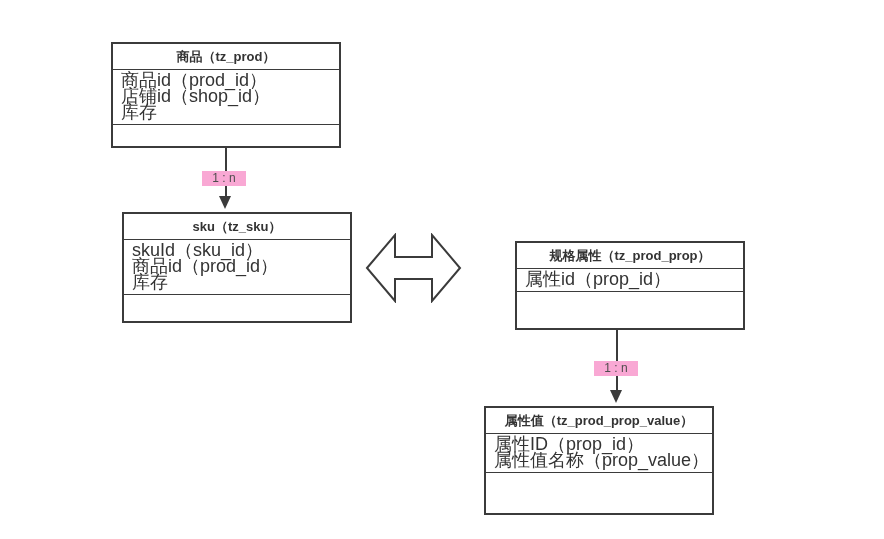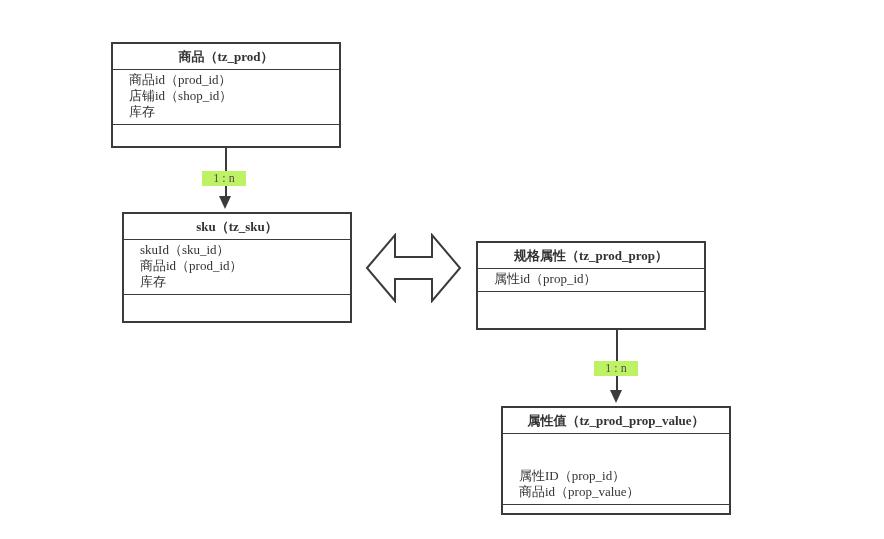--- a/index.html
+++ b/index.html
@@ -1,20 +1,20 @@
 <!DOCTYPE html>
 <html><head>
 <meta charset="utf-8">
 <style>
   html,body{margin:0;padding:0;background:#ffffff;}
   .canvas{
     position:relative;
     width:812px;height:539px;
     background:#ffffff;
-    font-family:Liberation Serif, serif;
+    font-family:Liberation Sans, sans-serif;
     color:#333333;
     overflow:hidden;
   }
   .entity{
     position:absolute;
     box-sizing:border-box;
     background:#ffffff;
     border:2px solid #3b3b3b;
     display:flex;
     flex-direction:column;
@@ -26,22 +26,22 @@
     text-align:center;
     font-size:13px;
     font-weight:bold;
     border-bottom:1px solid #3b3b3b;
     white-space:nowrap;
     overflow:hidden;
   }
   .entity-fields{
     flex:0 0 auto;
     border-bottom:1px solid #3b3b3b;
-    padding:2px 8px 4px 16px;
-    font-size:13px;
+    padding:2px 8px 4px 8px;
+    font-size:18px;
     line-height:16px;
     white-space:nowrap;
     overflow:hidden;
   }
   .entity-footer{flex:1 1 auto;}
   .field-line{display:block;}
   .connector-line{
     position:absolute;
     width:2px;
     background:#3b3b3b;
@@ -53,21 +53,21 @@
     border-right:6px solid transparent;
     border-top:13px solid #3b3b3b;
   }
   .connector-label{
     position:absolute;
     width:44px;
     text-align:center;
     font-size:12px;
     line-height:15px;
     color:#4d4d4d;
-    background:#bef264;
+    background:#f9a8d4;
     z-index:2;
   }
   .double-arrow{position:absolute;}
 </style>
 </head>
 <body>
 
 <div class="canvas">
 
   <div class="entity" style="left:111px;top:42px;width:230px;height:106px;">
@@ -91,34 +91,34 @@
       <span class="field-line">商品id（prod_id）</span>
       <span class="field-line">库存</span>
     </div>
     <div class="entity-footer"></div>
   </div>
 
   <svg class="double-arrow" style="left:365px;top:233px;" width="98" height="70" viewBox="0 0 98 70">
     <polygon points="2,35 30,2 30,24 67,24 67,2 95,35 67,68 67,46 30,46 30,68" fill="#ffffff" stroke="#3b3b3b" stroke-width="2" stroke-linejoin="miter"></polygon>
   </svg>
 
-  <div class="entity" style="left:476px;top:241px;width:230px;height:89px;">
+  <div class="entity" style="left:515px;top:241px;width:230px;height:89px;">
     <div class="entity-title">规格属性（tz_prod_prop）</div>
     <div class="entity-fields">
       <span class="field-line">属性id（prop_id）</span>
     </div>
     <div class="entity-footer"></div>
   </div>
 
   <div class="connector-line" style="left:616px;top:330px;height:60px;"></div>
   <div class="connector-arrowhead" style="left:610px;top:390px;"></div>
   <div class="connector-label" style="left:594px;top:361px;">1 : n</div>
 
-  <div class="entity" style="left:501px;top:406px;width:230px;height:109px;gap:32px;">
+  <div class="entity" style="left:484px;top:406px;width:230px;height:109px;">
     <div class="entity-title">属性值（tz_prod_prop_value）</div>
     <div class="entity-fields">
       <span class="field-line">属性ID（prop_id）</span>
-      <span class="field-line">商品id（prop_value）</span>
+      <span class="field-line">属性值名称（prop_value）</span>
     </div>
     <div class="entity-footer"></div>
   </div>
 
 </div>
 
 </body></html>

